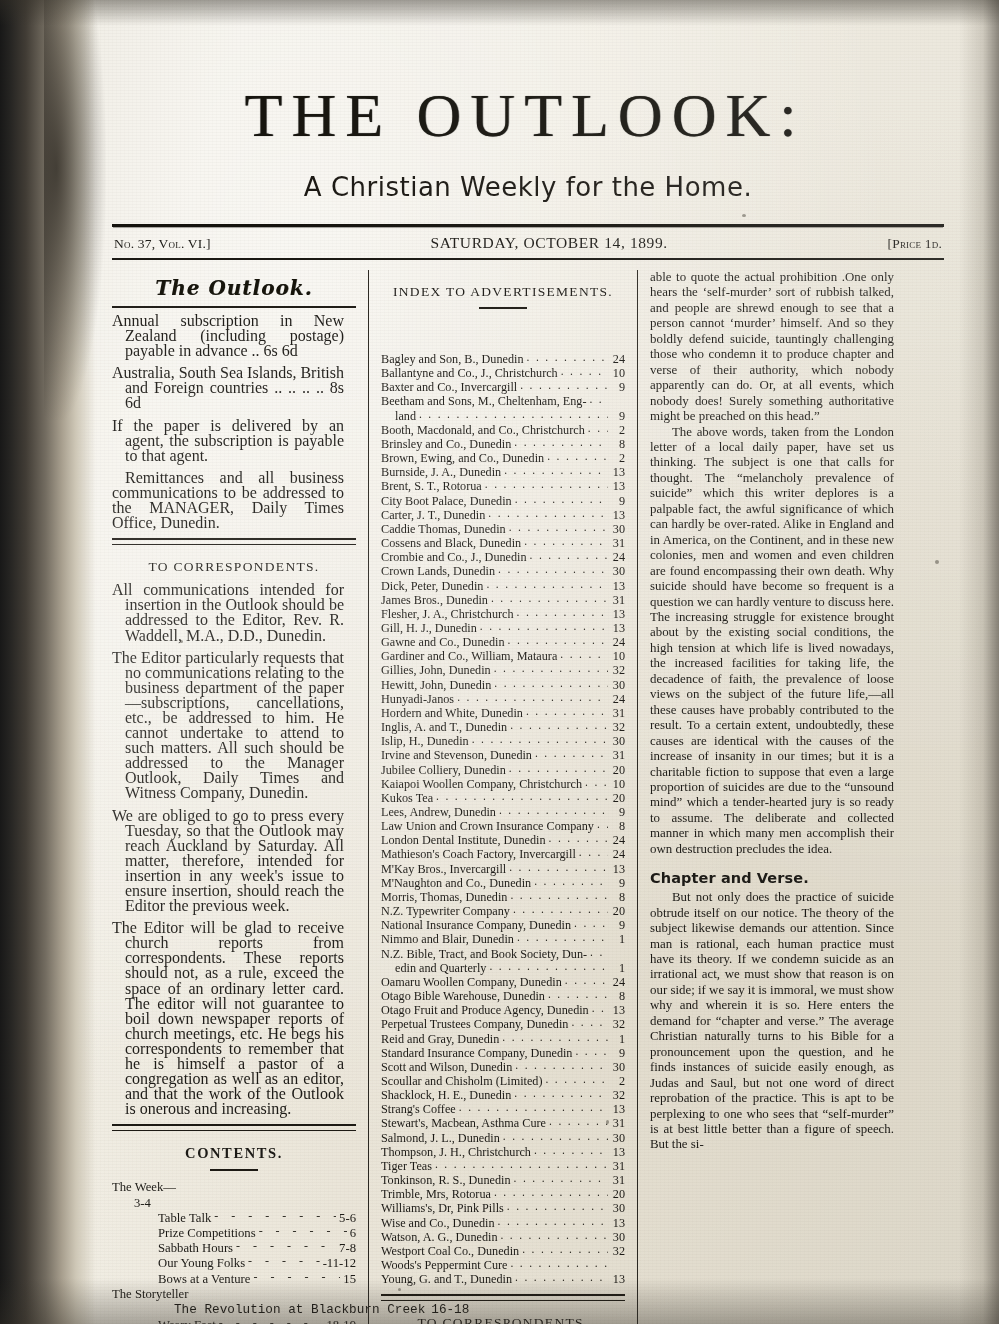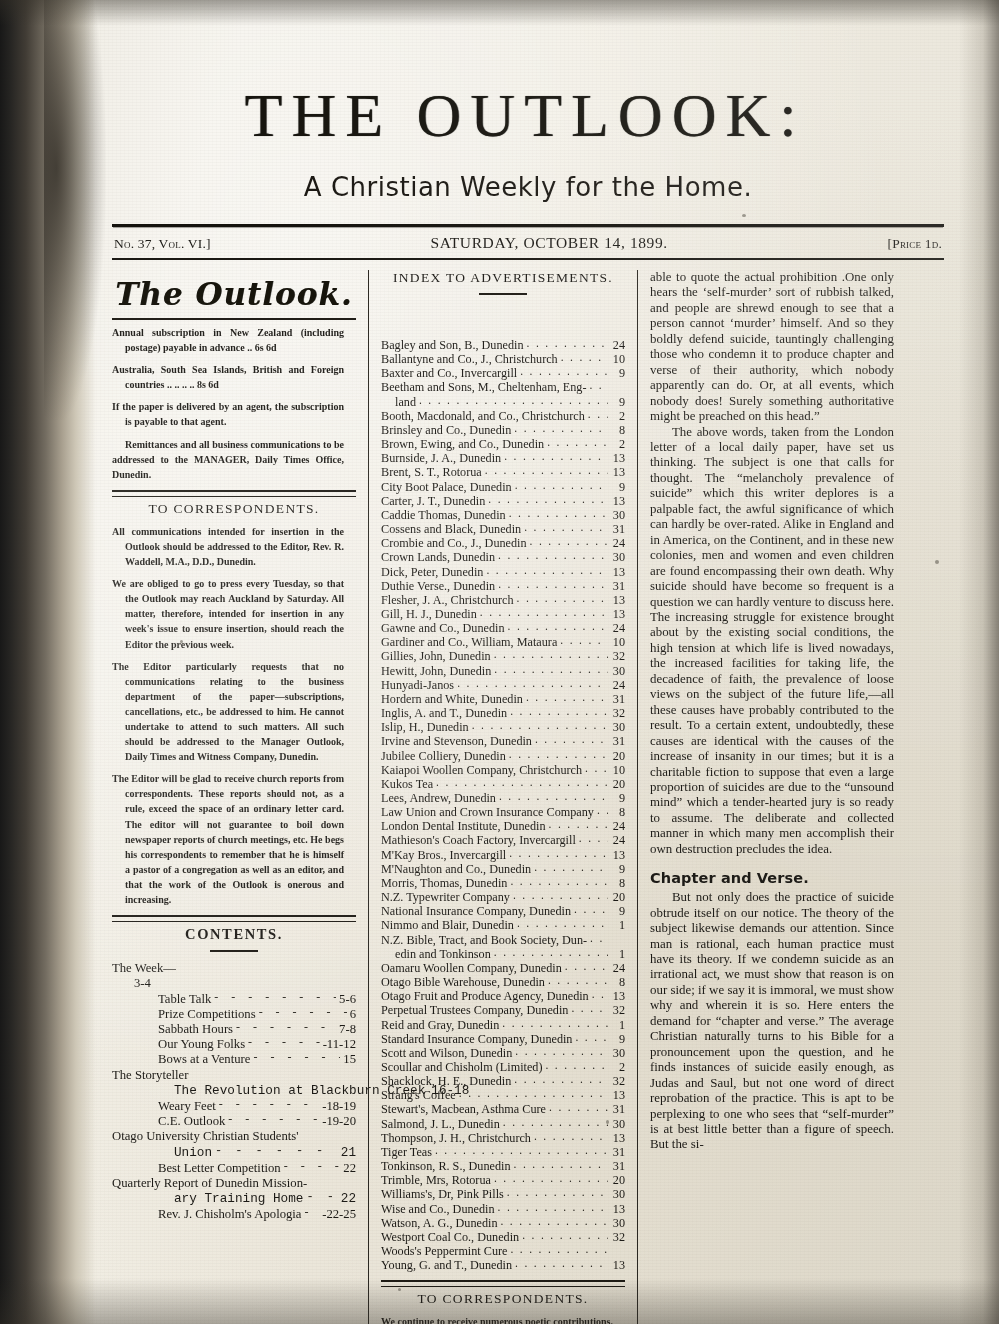--- a/index.html
+++ b/index.html
@@ -134,44 +134,43 @@
 
   .gothic {
     font-family: "DejaVu Serif", serif;
     font-weight: 700;
     text-align: center;
     letter-spacing: 1px;
     color: #141209;
     font-style: italic;
     text-shadow: .4px 0 0 rgba(0,0,0,.5);
   }
-  #outlook-gothic { font-size: 31px; margin: 6px 0 6px 0; }
+  #outlook-gothic { font-size: 20px; margin: 6px 0 6px 0; }
 
   .rule-thick { height: 2px; background: #1d1a14; margin: 5px 0; }
   .rule-double { height: 4px; border-top: 2px solid #1d1a14; border-bottom: 1px solid #1d1a14; margin: 8px 0 4px 0; }
   .rule-short { width: 48px; height: 2px; background: #1d1a14; margin: 7px auto 9px auto; }
 
   p.para {
     margin: 0 12px 7px 0;
-    font-size: 10px;
+    font-size: 16px;
     line-height: 15.1px;
     text-align: justify;
     text-indent: 0;
     padding-left: 13px;
     text-indent: -13px;
-    font-weight: bold;
   }
   p.para.indent-first { padding-left: 0; text-indent: 13px; }
 
   h2.sec-head {
     font-size: 13.5px;
     font-weight: 400;
     letter-spacing: 1.3px;
     text-align: center;
-    margin: 0 0 7px 0;
+    margin: 14px 0 7px 0;
   }
   h2.sec-head.bold { font-weight: 700; letter-spacing: 1.6px; font-size: 14.5px; }
 
   
   .contents-list { font-size: 12.7px; line-height: 15.2px; }
   .contents-row { display: flex; align-items: baseline; }
   .contents-row .ct { white-space: nowrap; margin-left: 46px; }
   .contents-row .dots {
     flex: 1;
     margin: 0 3px;
@@ -263,22 +262,22 @@
           <p class="para">Australia, South Sea Islands, British and Foreign countries  ..   ..   ..   ..  8s 6d</p>
           <p class="para">If the paper is delivered by an agent, the subscription is payable to that agent.</p>
           <p class="para indent-first">Remittances and all business communications to be addressed to the MANAGER, Daily Times Office, Dunedin.</p>
         </div>
 
         <div class="rule-double"></div>
 
         <h2 class="sec-head">TO CORRESPONDENTS.</h2>
         <div>
           <p class="para">All communications intended for insertion in the Outlook should be addressed to the Editor, Rev. R. Waddell, M.A., D.D., Dunedin.</p>
+          <p class="para">The Editor particularly requests that no communications relating to the business department of the paper—subscriptions, cancellations, etc., be addressed to him.  He cannot undertake to attend to such matters.  All such should be addressed to the Manager Outlook, Daily Times and Witness Company, Dunedin.</p>
           <p class="para">We are obliged to go to press every Tuesday, so that the Outlook may reach Auckland by Saturday.  All matter, therefore, intended for insertion in any week's issue to ensure insertion, should reach the Editor the previous week.</p>
-          <p class="para">The Editor particularly requests that no communications relating to the business department of the paper—subscriptions, cancellations, etc., be addressed to him.  He cannot undertake to attend to such matters.  All such should be addressed to the Manager Outlook, Daily Times and Witness Company, Dunedin.</p>
           <p class="para">The Editor will be glad to receive church reports from correspondents.  These reports should not, as a rule, exceed the space of an ordinary letter card.  The editor will not guarantee to boil down newspaper reports of church meetings, etc.  He begs his correspondents to remember that he is himself a pastor of a congregation as well as an editor, and that the work of the Outlook is onerous and increasing.</p>
         </div>
 
         <div class="rule-double"></div>
 
         <h2 class="sec-head bold">CONTENTS.</h2>
         <div class="rule-short"></div>
         <div class="contents-list" id="contents-list">
             <div class="contents-plain">The Week—</div>
             <div class="contents-wrap contents-row">
@@ -433,21 +432,21 @@
               <span class="name">Crown Lands, Dunedin</span>
               <span class="leader">............................................................</span>
               <span class="pg">30</span>
             </div>
             <div class="ad-row">
               <span class="name">Dick, Peter, Dunedin</span>
               <span class="leader">............................................................</span>
               <span class="pg">13</span>
             </div>
             <div class="ad-row">
-              <span class="name">Duthie Verse., Dunedin</span>
+              <span class="name">James Bros., Dunedin</span>
               <span class="leader">............................................................</span>
               <span class="pg">31</span>
             </div>
             <div class="ad-row">
               <span class="name">Flesher, J. A., Christchurch</span>
               <span class="leader">............................................................</span>
               <span class="pg">13</span>
             </div>
             <div class="ad-row">
               <span class="name">Gill, H. J., Dunedin</span>
@@ -563,21 +562,21 @@
               <span class="name">Nimmo and Blair, Dunedin</span>
               <span class="leader">............................................................</span>
               <span class="pg">1</span>
             </div>
             <div class="ad-row">
               <span class="name">N.Z. Bible, Tract, and Book Society, Dun-</span>
               <span class="leader">............................................................</span>
               <span class="pg"></span>
             </div>
             <div class="ad-row ad-cont">
-              <span class="name">edin and Tonkinson</span>
+              <span class="name">edin and Quarterly</span>
               <span class="leader">............................................................</span>
               <span class="pg">1</span>
             </div>
             <div class="ad-row">
               <span class="name">Oamaru Woollen Company, Dunedin</span>
               <span class="leader">............................................................</span>
               <span class="pg">24</span>
             </div>
             <div class="ad-row">
               <span class="name">Otago Bible Warehouse, Dunedin</span>

